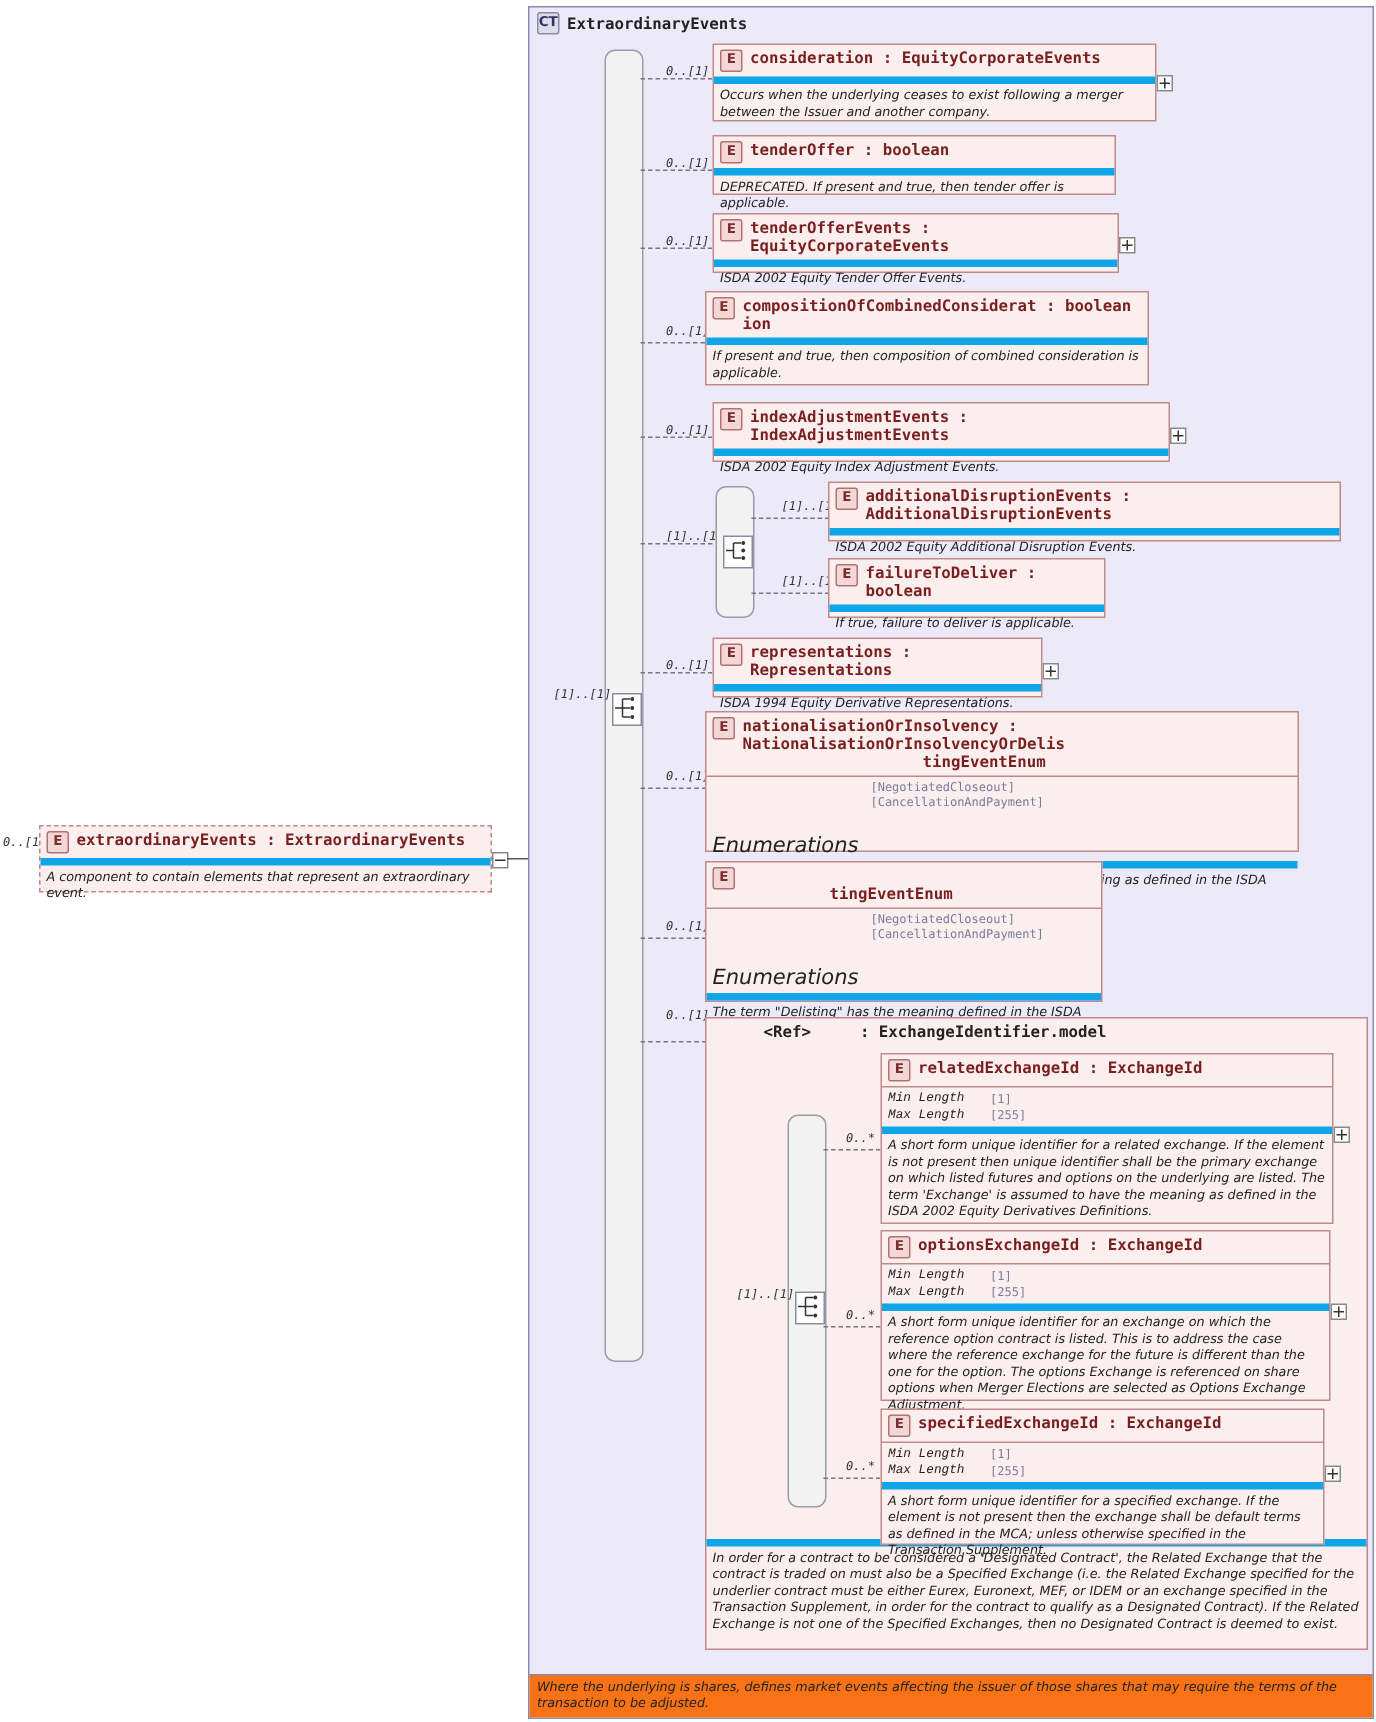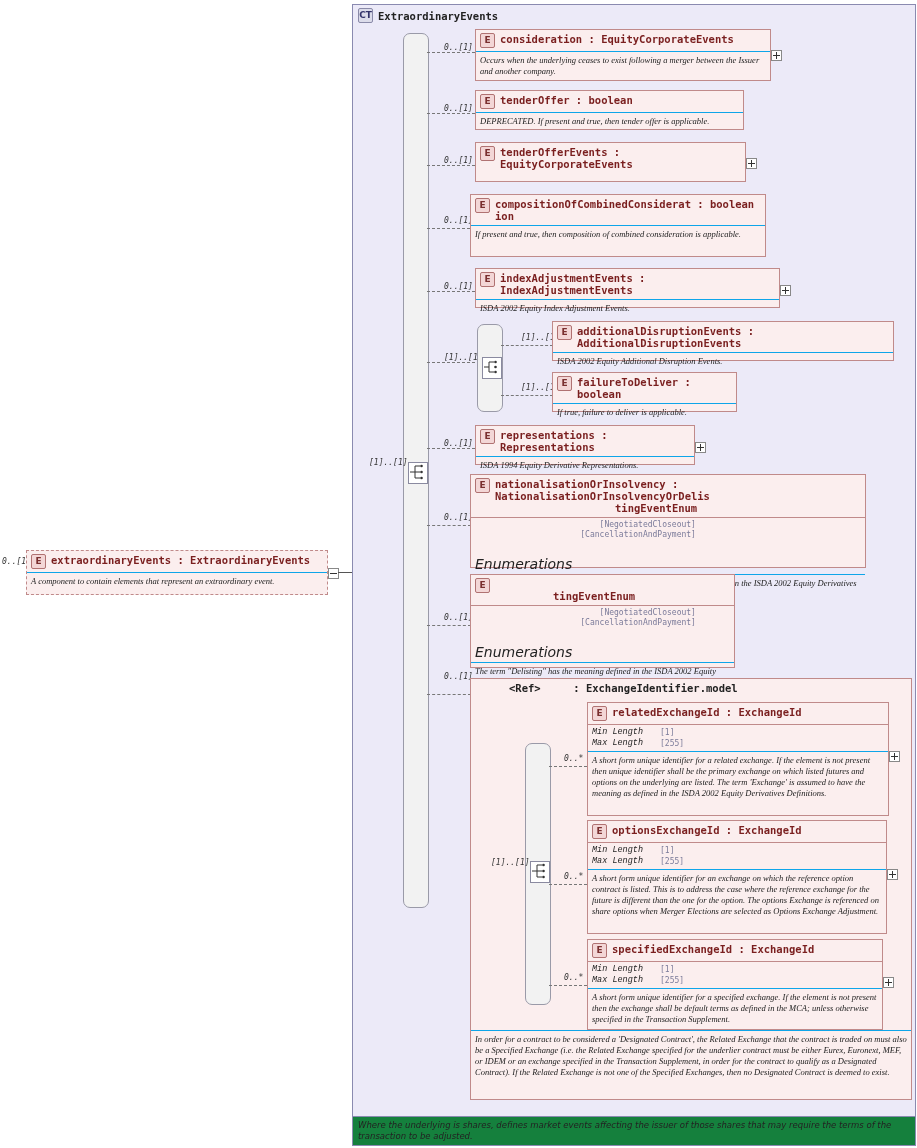--- a/index.html
+++ b/index.html
@@ -9,34 +9,34 @@
   
   .node{position:absolute;box-sizing:border-box;}
   .ebox{border:1px solid #c08a8a;background:#fbeeee;}
   .ebox.dashed{border-style:dashed;}
   .hdr{display:flex;align-items:flex-start;gap:5px;padding:3px 4px 3px 4px;}
   .tag{display:inline-block;width:13px;height:13px;min-width:13px;line-height:12px;text-align:center;
        font-size:9px;font-weight:bold;font-family:"DejaVu Sans","Liberation Sans",sans-serif;
        border:1px solid #b07272;background:#f3d6d6;color:#7a2f2f;border-radius:2px;}
   .tag.ct{border-color:#8a8aa8;background:#dcdcea;color:#33336a;}
   .name{font-family:"DejaVu Sans Mono","Liberation Mono",monospace;font-size:10.5px;font-weight:bold;color:#7a1f1f;line-height:12px;}
-  .doc{border-top:1px solid #0ea5e9;padding:3px 4px;font-size:8.5px;font-style:italic;color:#222;line-height:11px;font-family:Liberation Serif, serif;}
+  .doc{border-top:5px solid #0ea5e9;padding:3px 4px;font-size:8.5px;font-style:italic;color:#222;line-height:11px;}
   .enumrow{border-top:1px solid #c08a8a;display:flex;gap:8px;padding:2px 4px;align-items:flex-start;}
   .enumlabel{font-size:14px;font-style:italic;color:#222;min-width:62px;margin-top:36px;}
-  .enumvals{font-family:"DejaVu Sans Mono","Liberation Mono",monospace;font-size:8px;color:#7b7b9a;line-height:10px;text-align:right;}
+  .enumvals{font-family:"DejaVu Sans Mono","Liberation Mono",monospace;font-size:8px;color:#7b7b9a;line-height:10px;}
   .facets{border-top:1px solid #c08a8a;padding:2px 4px;font-size:8.5px;color:#222;line-height:11px;}
   .facets .frow{display:flex;gap:6px;}
   .facets .fl{font-style:italic;width:62px;font-family:Liberation Mono, monospace;}
   .facets .fv{font-family:"DejaVu Sans Mono","Liberation Mono",monospace;font-size:8px;color:#7b7b9a;}
 
   
   .ctbox{position:absolute;border:1px solid #8a8ab0;background:#eceaf8;}
   .cthdr{display:flex;align-items:center;gap:5px;padding:3px 5px;}
   .cttitle{font-family:"DejaVu Sans Mono","Liberation Mono",monospace;font-size:10.5px;font-weight:bold;color:#222;}
-  .ctfoot{position:absolute;left:0;right:0;bottom:0;border-top:1px solid #8a8ab0;background:#15803d;
+  .ctfoot{position:absolute;left:0;right:0;bottom:0;border-top:1px solid #8a8ab0;background:#f97316;
           font-size:8.5px;font-style:italic;color:#222;padding:3px 5px;line-height:11px;}
 
   
   .panel{position:absolute;border:1px solid #c08a8a;background:#fbeeee;}
 
   
   .seq{position:absolute;border:1px solid #8a8aa0;background:#ffffff;}
   .seq svg{display:block;}
 
   
@@ -121,20 +121,21 @@
     <div class="doc">DEPRECATED. If present and true, then tender offer is applicable.</div>
   </div>
 
   <div class="ln h dash" style="left:427px;top:165px;width:48px;"></div>
   <div class="card it" style="left:444px;top:156px;">0..[1]</div>
   <div class="node ebox" style="left:475px;top:142px;width:271px;height:40px;">
     <div class="hdr">
       <span class="tag">E</span>
       <span class="name">tenderOfferEvents : EquityCorporateEvents</span>
     </div>
+    <div class="doc">ISDA 2002 Equity Tender Offer Events.</div>
   </div>
   <div class="plus" style="left:746px;top:158px;"></div>
 
   <div class="ln h dash" style="left:427px;top:228px;width:48px;"></div>
   <div class="card it" style="left:444px;top:216px;">0..[1]</div>
   <div class="node ebox" style="left:470px;top:194px;width:296px;height:63px;">
     <div class="hdr">
       <span class="tag">E</span>
       <span class="name">
         <span>compositionOfCombinedConsiderat : boolean</span><br>

